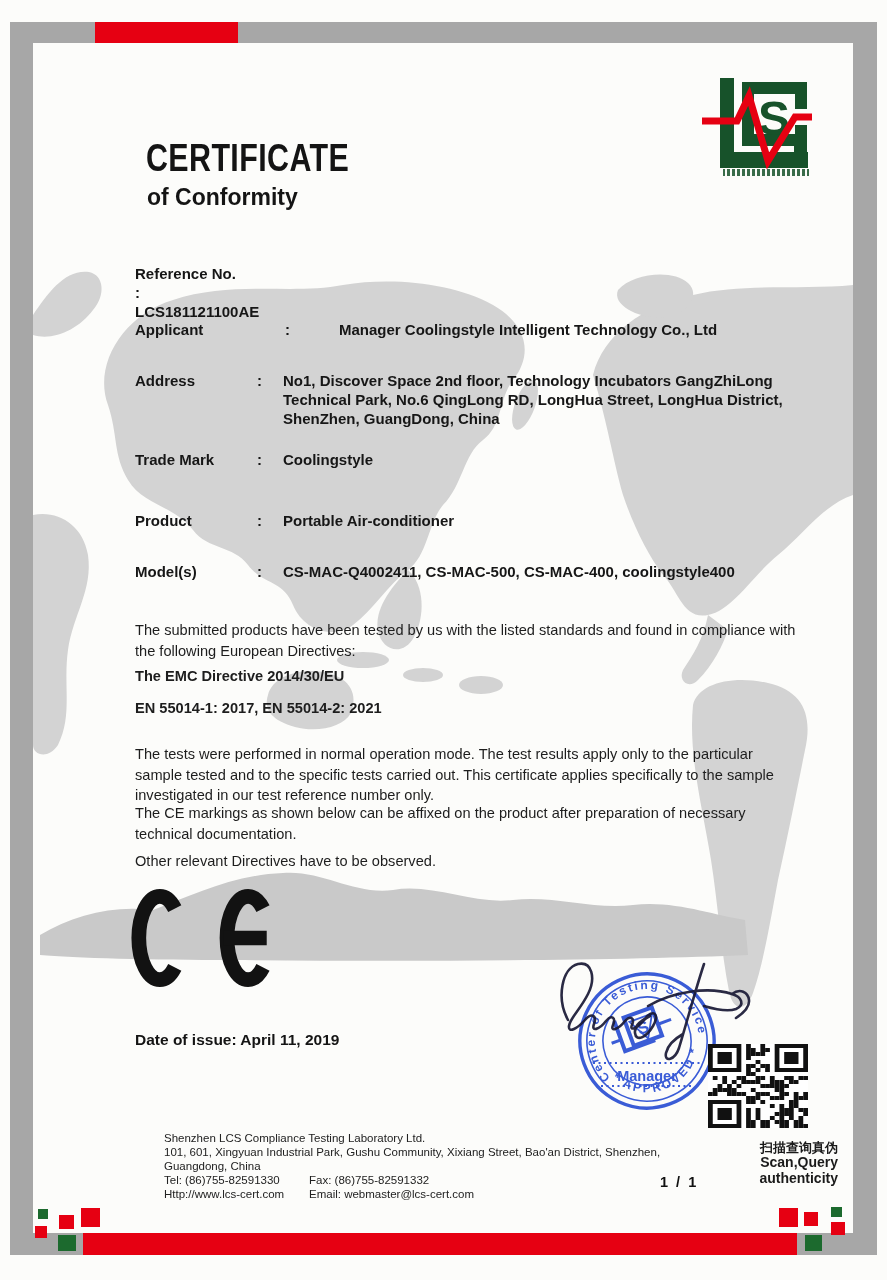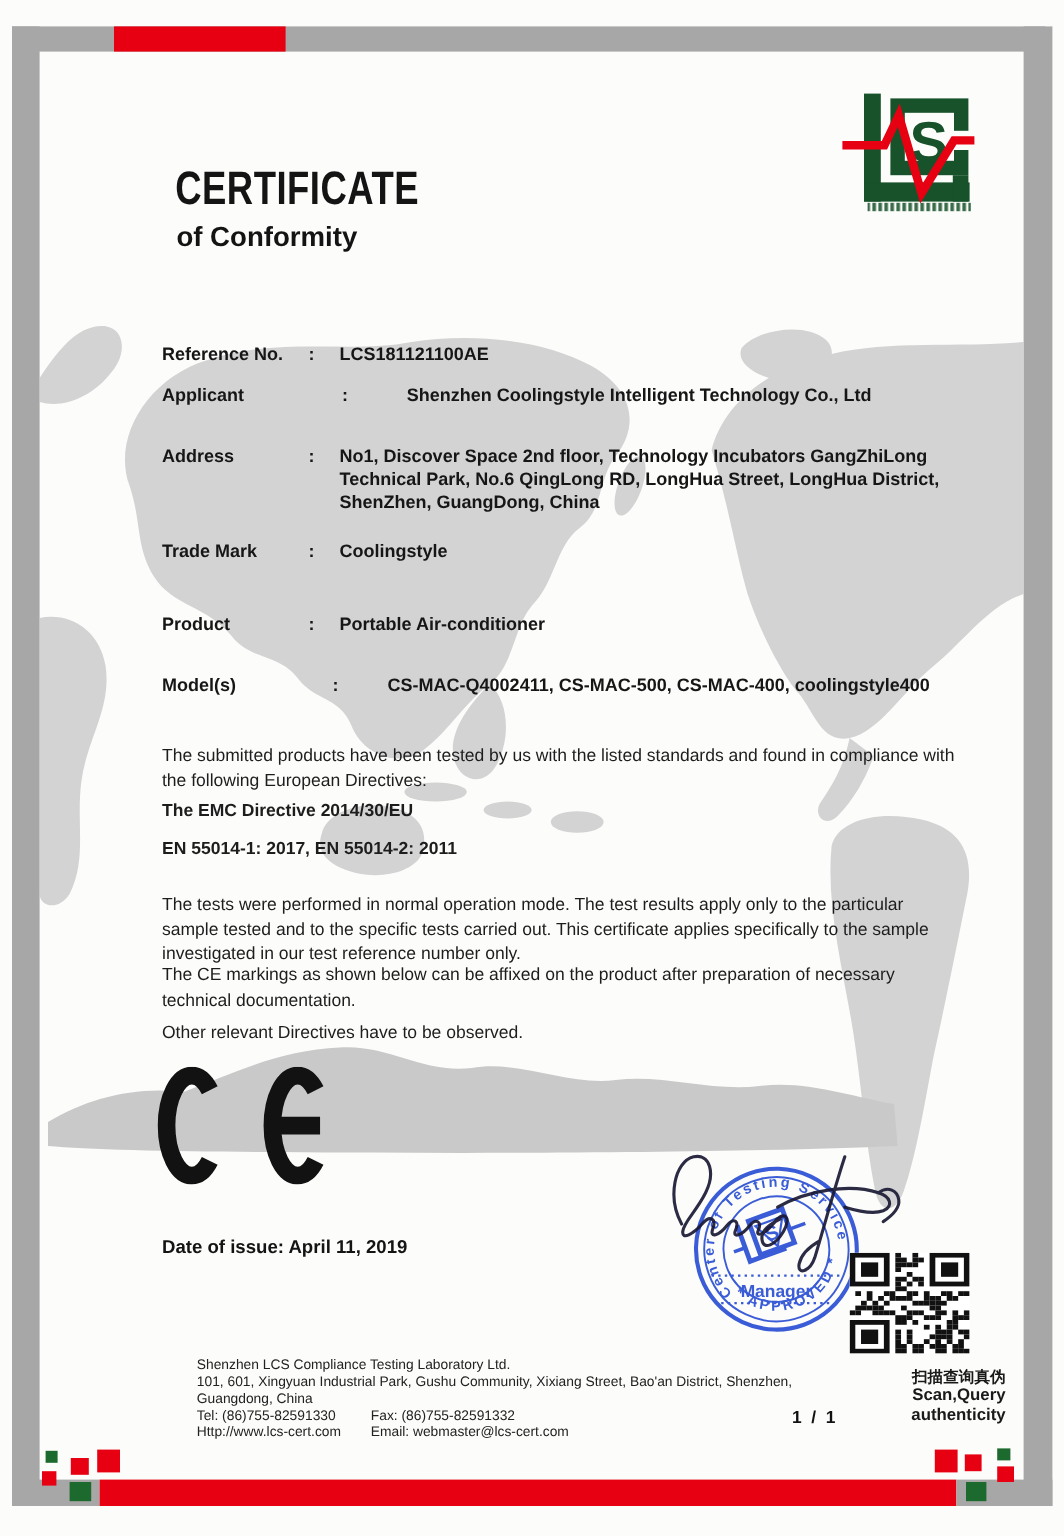--- a/index.html
+++ b/index.html
@@ -64,54 +64,54 @@
     <rect x="96" y="46" width="18" height="16" fill="#fcfcfa"></rect>
     <rect x="97" y="83" width="13" height="22" fill="#17522a"></rect>
     <rect x="26" y="106" width="86" height="7" fill="url(#hatch)" opacity=".85"></rect>
     <text x="77" y="72" font-size="48" font-weight="bold" fill="#17522a" text-anchor="middle">S</text>
     <polyline points="5,58 40,58 52,33 71,98 98,54 115,54" fill="none" stroke="#e60012" stroke-width="7" stroke-linejoin="miter"></polyline>
   </svg>
 
   <div class="title1">CERTIFICATE</div>
   <div class="title2">of Conformity</div>
 
-  <div class="frow" style="top:286px;">
+  <div class="frow" style="top:264px;flex-direction:column;">
     <span class="flabel">Reference No.</span>
     <span class="fcolon">:</span>
     <span class="fvalue">LCS181121100AE</span>
   </div>
   <div class="frow" style="top:320px;gap:28px;">
     <span class="flabel">Applicant</span>
     <span class="fcolon">:</span>
-    <span class="fvalue">Shenzhen Coolingstyle Intelligent Technology Co., Ltd</span>
+    <span class="fvalue">Manager Coolingstyle Intelligent Technology Co., Ltd</span>
   </div>
   <div class="frow" style="top:371px;">
     <span class="flabel">Address</span>
     <span class="fcolon">:</span>
     <span class="fvalue">No1, Discover Space 2nd floor, Technology Incubators GangZhiLong Technical Park, No.6 QingLong RD, LongHua Street, LongHua District, ShenZhen, GuangDong, China</span>
   </div>
   <div class="frow" style="top:450px;">
     <span class="flabel">Trade Mark</span>
     <span class="fcolon">:</span>
     <span class="fvalue">Coolingstyle</span>
   </div>
   <div class="frow" style="top:511px;">
     <span class="flabel">Product</span>
     <span class="fcolon">:</span>
     <span class="fvalue">Portable Air-conditioner</span>
   </div>
-  <div class="frow" style="top:562px;gap:20px;">
+  <div class="frow" style="top:562px;">
     <span class="flabel">Model(s)</span>
     <span class="fcolon">:</span>
     <span class="fvalue">CS-MAC-Q4002411, CS-MAC-500, CS-MAC-400, coolingstyle400</span>
   </div>
 
   <div class="para" style="top:620px;">The submitted products have been tested by us with the listed standards and found in compliance with the following European Directives:</div>
   <div class="para bold" style="top:666px;">The EMC Directive 2014/30/EU</div>
-  <div class="para bold" style="top:698px;">EN 55014-1: 2017, EN 55014-2: 2011</div>
+  <div class="para bold" style="top:698px;">EN 55014-1: 2017, EN 55014-2: 2021</div>
   <div class="para" style="top:744px;">The tests were performed in normal operation mode. The test results apply only to the particular sample tested and to the specific tests carried out. This certificate applies specifically to the sample investigated in our test reference number only.</div>
   <div class="para" style="top:803px;">The CE markings as shown below can be affixed on the product after preparation of necessary technical documentation.</div>
   <div class="para" style="top:851px;">Other relevant Directives have to be observed.</div>
 
   <svg class="abs" style="left:131px;top:889px;" width="146" height="98" viewBox="0 0 148 100">
     <g fill="none" stroke="#121212" stroke-width="15">
       <path d="M44.2,20 A21.5,42.5 0 1 0 44.2,80"></path>
       <path d="M134.2,20 A21.5,42.5 0 1 0 134.2,80"></path>
       <path d="M94,50 H138"></path>
     </g>

